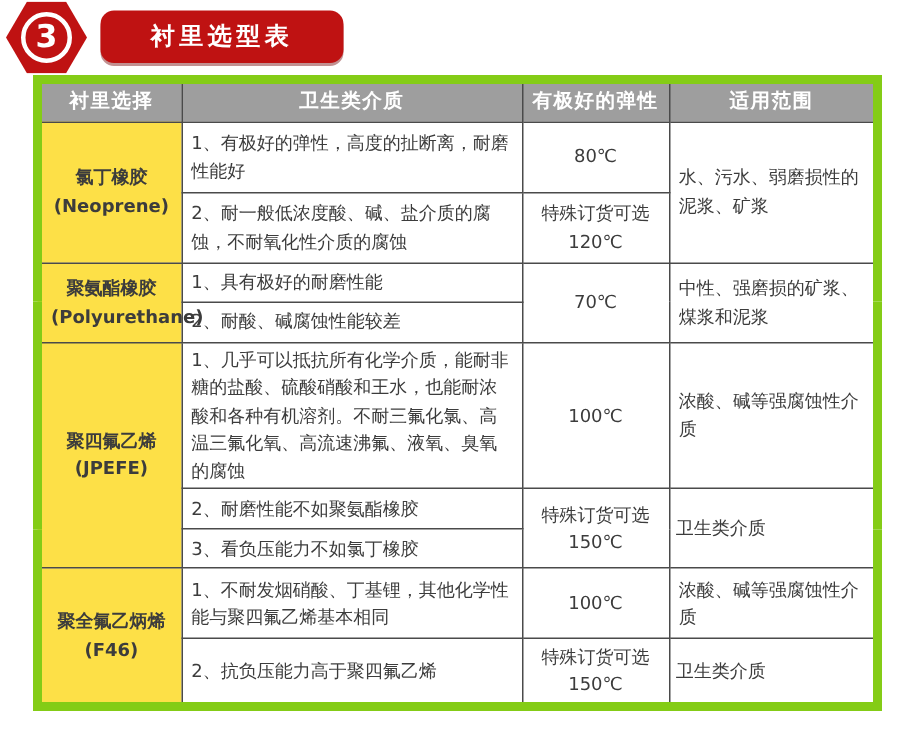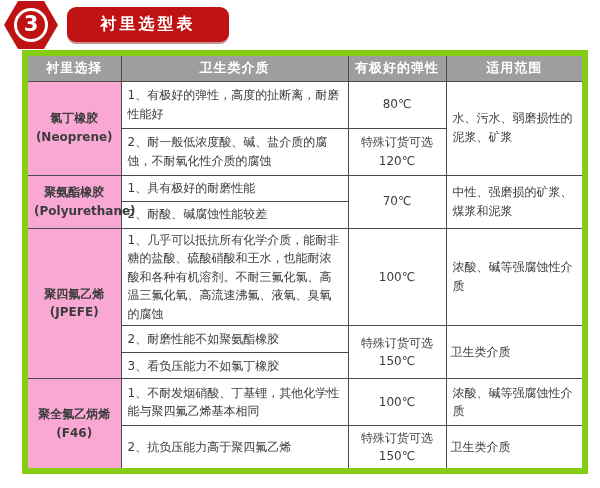--- a/index.html
+++ b/index.html
@@ -41,21 +41,21 @@
   table.sel th,table.sel td{
     border:1px solid #4a4a4a;
     font-size:12px;color:#3c3c3c;line-height:1.55;
     padding:2px 6px;vertical-align:middle;box-sizing:border-box;
   }
   table.sel th{
     background:#9e9e9e;color:#ffffff;font-size:13px;font-weight:bold;
     height:28px;text-align:center;letter-spacing:1px;
   }
   td.mat{
-    background:#f9a8d4;color:#ffffff;font-weight:bold;font-size:13px;
+    background:#fde047;color:#ffffff;font-weight:bold;font-size:13px;
     text-align:center;white-space:pre-line;line-height:1.45;letter-spacing:0px;
     padding:2px 2px;
   }
   td.perf{text-align:left;padding:3px 6px 3px 8px;margin-left:40px;}
   td.temp{text-align:center;white-space:pre-line;font-size:12.5px;}
   td.range{text-align:left;padding:3px 10px;font-size:12.5px;}
   td.range.center{text-align:left;padding:3px 4px;}
   tr.h47{height:47px;} tr.h26{height:26px;}
   tr.h27{height:27px;padding-left:10px;} tr.h85{height:85px;} tr.h45{height:45px;}
 </style>

